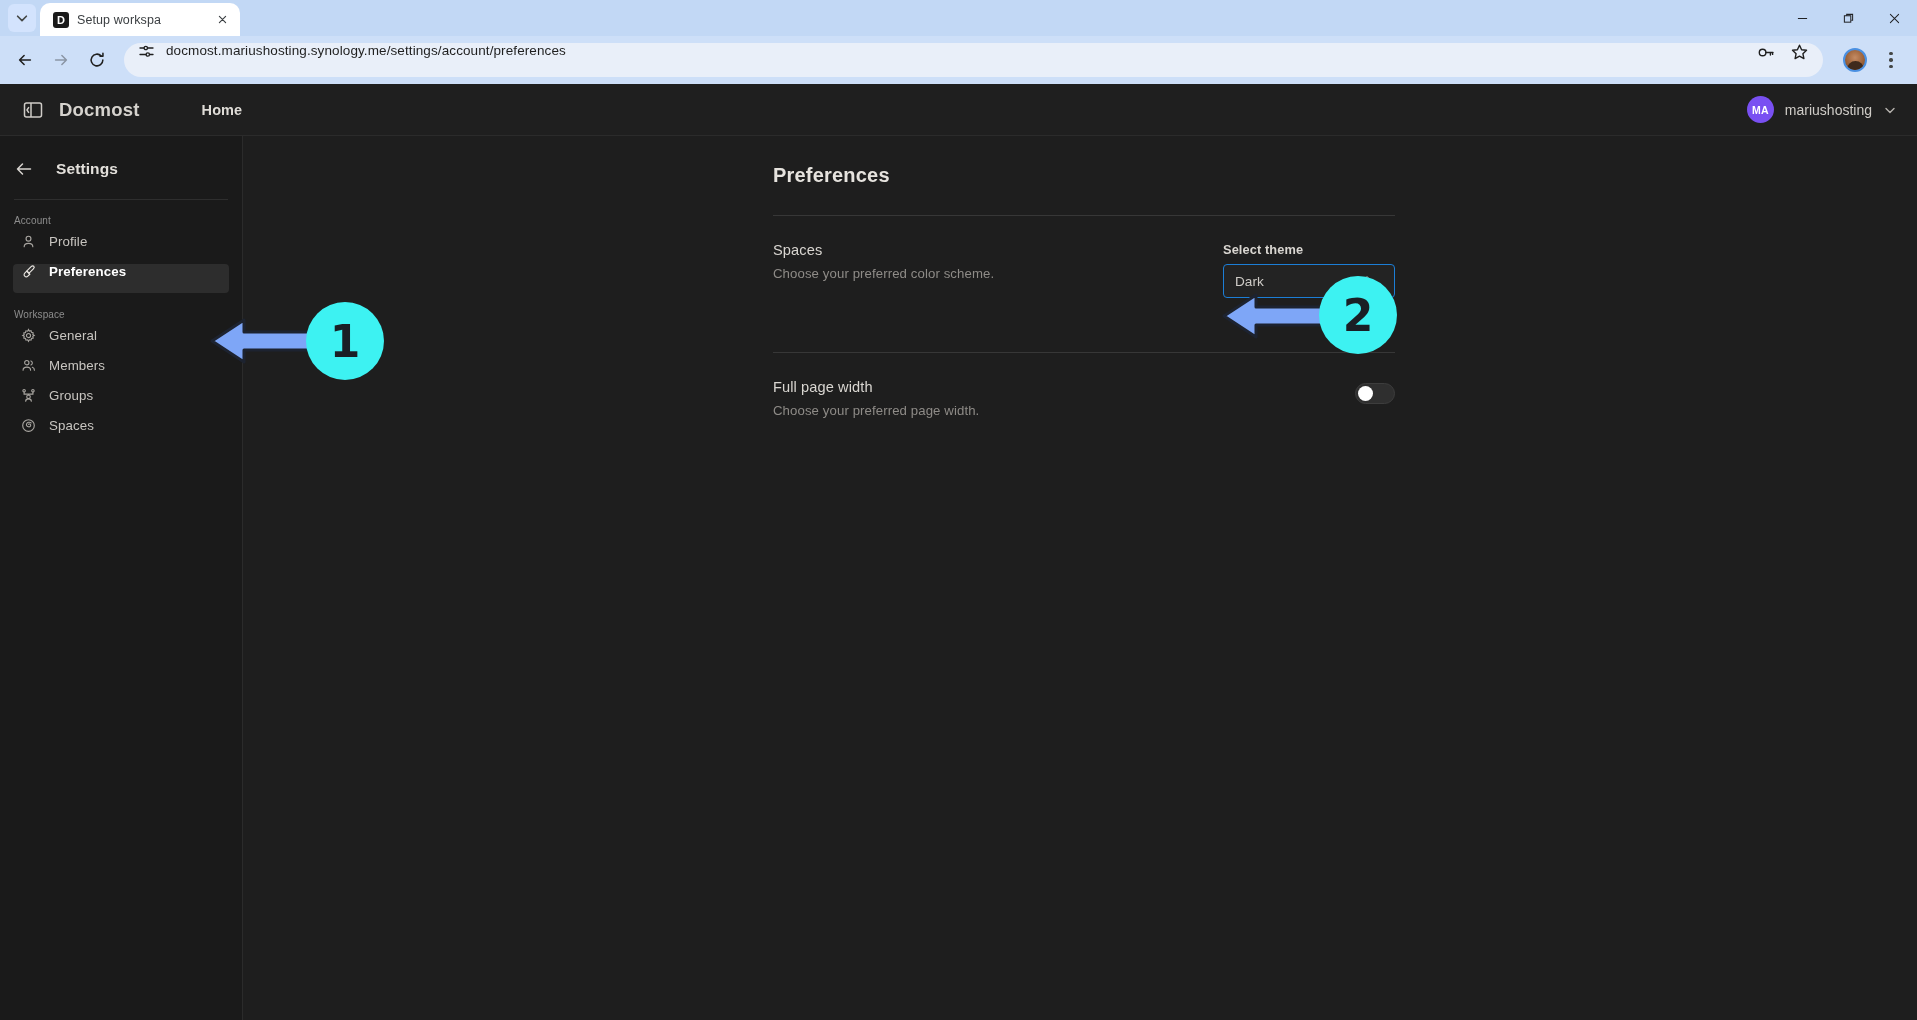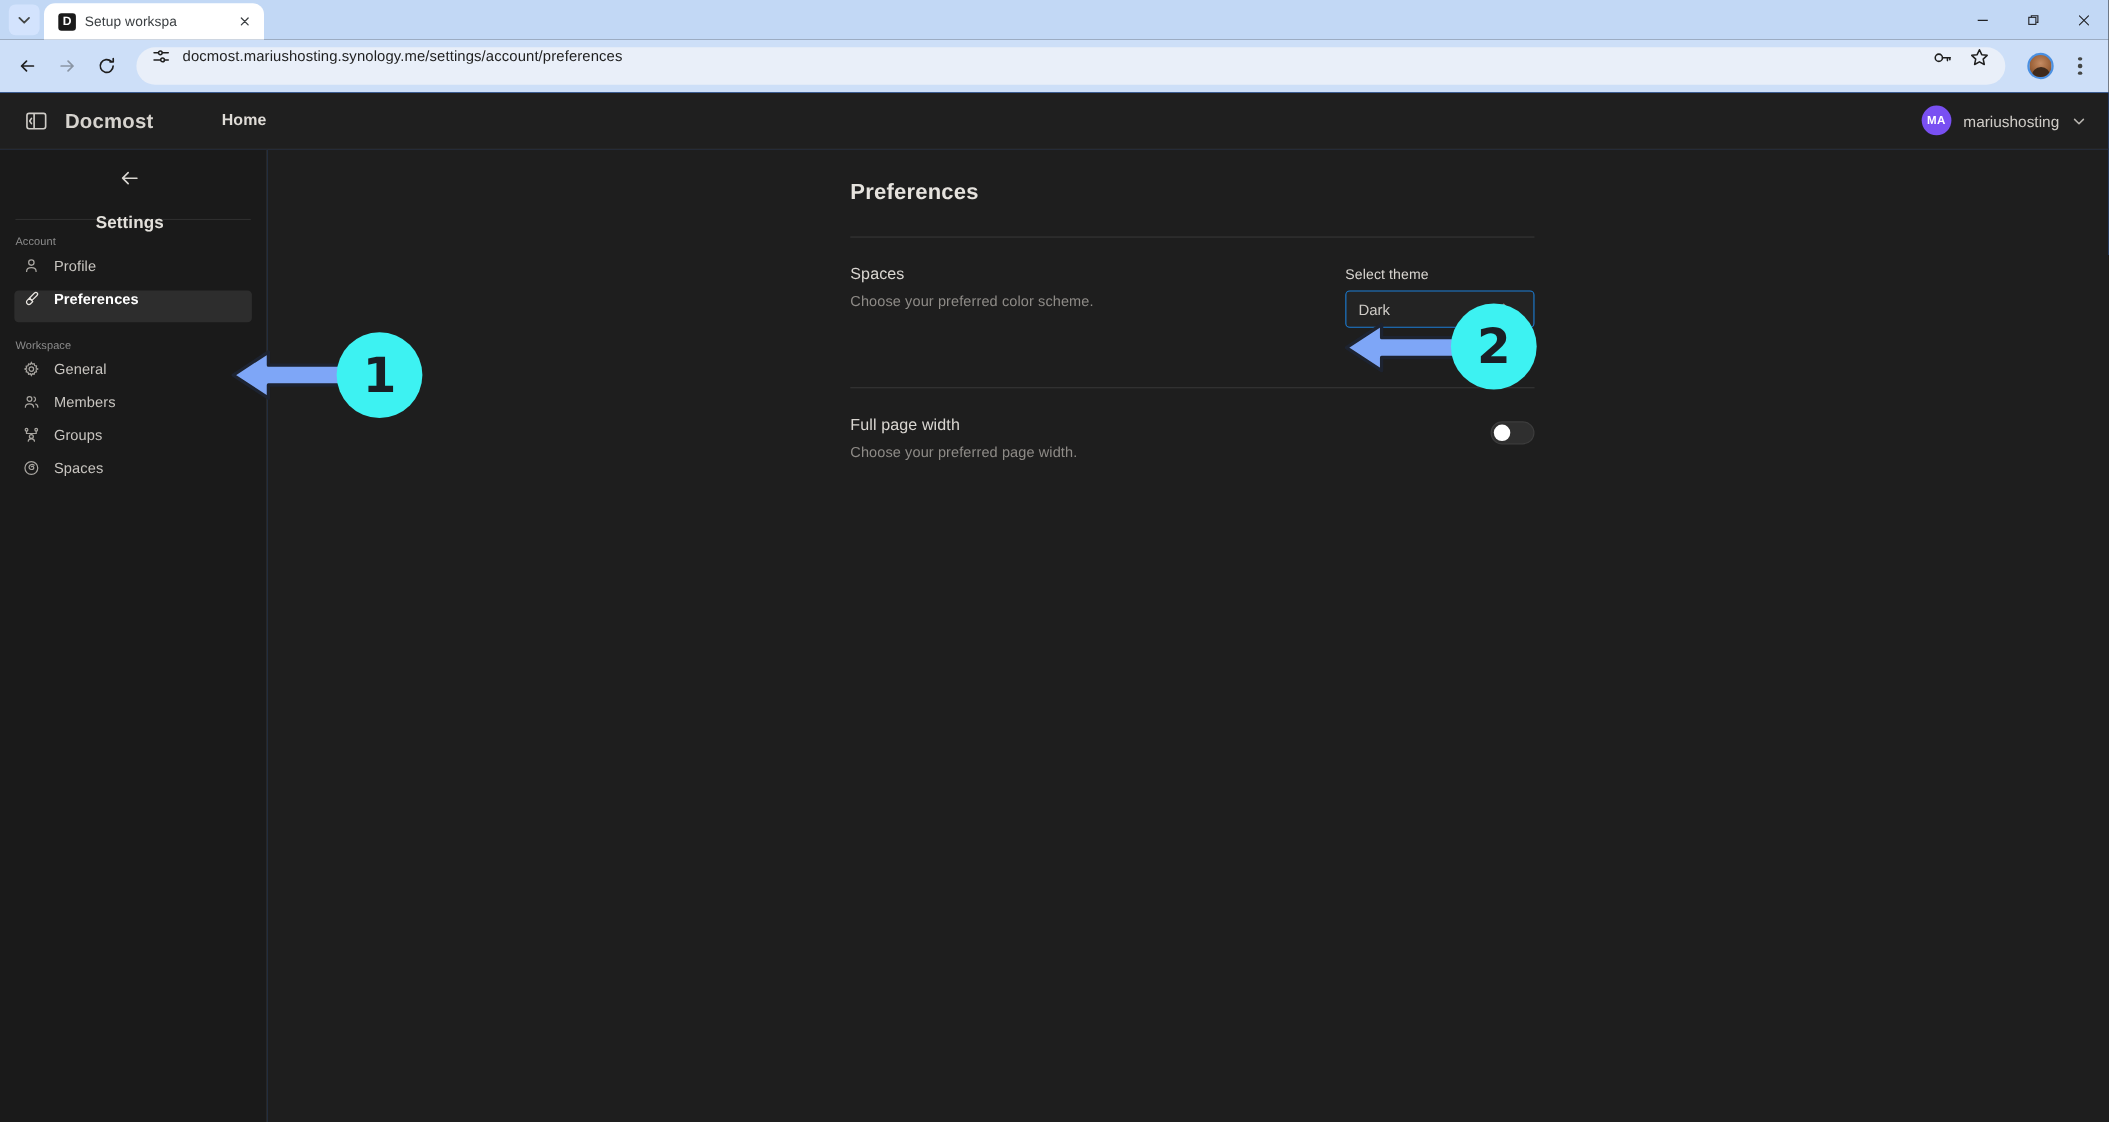--- a/index.html
+++ b/index.html
@@ -74,21 +74,21 @@
     display:flex; align-items:flex-end; justify-content:center; overflow:hidden;
   }
   .profile-pic::after { content:""; width:17px; height:9px; border-radius:9px 9px 0 0;
     background:#3f2a1c; }
   .kebab { width:28px; height:28px; display:flex; flex-direction:column;
     align-items:center; justify-content:center; gap:3px; cursor:pointer;
     flex:0 0 28px; margin-right:4px; }
   .kebab i { width:3.5px; height:3.5px; border-radius:50%; background:#444746; display:block; }
 
   
-  .viewport { flex:1; background:#3b82f6; position:relative; overflow:hidden; }
+  .viewport { flex:1; background:#f0abfc; position:relative; overflow:hidden; }
 
   .app-header {
     height:52px; background:#1f1f1f; display:flex; align-items:center;
     padding:0 20px 0 22px; border-bottom:1px solid #2b2b2b;
   }
   .hdr-toggle { width:22px; height:22px; display:flex; align-items:center;
     justify-content:center; cursor:pointer; margin-right:15px; }
   .brand { font-size:18.5px; font-weight:700; color:#d6d3ce; letter-spacing:.2px; }
   .hdr-home { font-size:14.5px; font-weight:700; color:#dfdcd7; margin-left:62px;
     cursor:pointer; letter-spacing:.1px; }
@@ -103,21 +103,21 @@
   .chev-dn { width:14px; height:14px; display:flex; align-items:center; justify-content:center; }
 
   .body-row { display:flex; height:calc(100% - 52px); }
 
   
   .sidebar {
     width:243px; background:#1a1a1a; border-right:1px solid #2b2b2b;
     padding-top:16px; flex:0 0 243px;
   }
   .settings-head { display:flex; align-items:center; gap:22px; padding:0 20px 0 14px;
-    height:34px; cursor:pointer;flex-direction:column; }
+    height:34px; cursor:pointer; }
   .back-arrow { width:20px; height:20px; display:flex; align-items:center; justify-content:center; }
   .settings-title { font-size:15.5px; font-weight:700; color:#e3e0db; letter-spacing:.1px; }
   .sb-divider { height:1px; background:#2e2e2e; margin:13px 14px 0 14px; }
   .sb-group-label { font-size:10px; color:#8d8d8d; padding:15px 14px 7px 14px; letter-spacing:.1px; }
   .sb-item {
     display:flex; align-items:flex-start; gap:13px; height:29px;
     margin:1px 13px; padding:0 8px; border-radius:4px; cursor:pointer;
     font-size:13.3px; color:#c8c5c0; letter-spacing:.1px;
   }
   .sb-item .sbi { width:15px; height:15px; flex:0 0 15px; display:flex;
@@ -127,21 +127,21 @@
   
   .main { flex:1; background:#1e1e1e; overflow:hidden; position:relative; }
   .main-inner { width:630px; margin:0 auto; padding-top:28px; padding-left:8px; }
   .page-title { font-size:20px; font-weight:700; color:#e6e3de; letter-spacing:.2px; }
   .hr { height:1px; background:#373737; margin-top:28px; }
   .pref-row { display:flex; align-items:flex-start; padding:26px 0 26px 0; }
   .pref-left { flex:1; padding-right:24px; }
   .pref-name { font-size:14.6px; color:#d9d6d1; letter-spacing:.1px; }
   .pref-desc { font-size:13.2px; color:#8e8b87; margin-top:8px; letter-spacing:.1px; }
   .pref-right { flex:0 0 172px; display:flex; flex-direction:column; align-items:flex-start; }
-  .select-label { font-size:12.8px; font-weight:400; color:#d9d6d1; margin-bottom:7px; letter-spacing:.1px; }
+  .select-label { font-size:12.8px; font-weight:700; color:#d9d6d1; margin-bottom:7px; letter-spacing:.1px; }
   .select-box {
     width:172px; height:34px; background:#232323; border:1px solid #1c7ed6;
     border-radius:4px; display:flex; align-items:center; padding:0 21px 0 11px;
     cursor:pointer;
   }
   .select-value { flex:1; font-size:13.6px; color:#cecbc6; }
   .select-caret { width:12px; height:16px; display:flex; flex-direction:column;
     align-items:center; justify-content:center; gap:2px; }
   .pref-right.toggle-right { justify-content:center; align-items:flex-end;
     flex:0 0 172px; padding-top:4px; }

